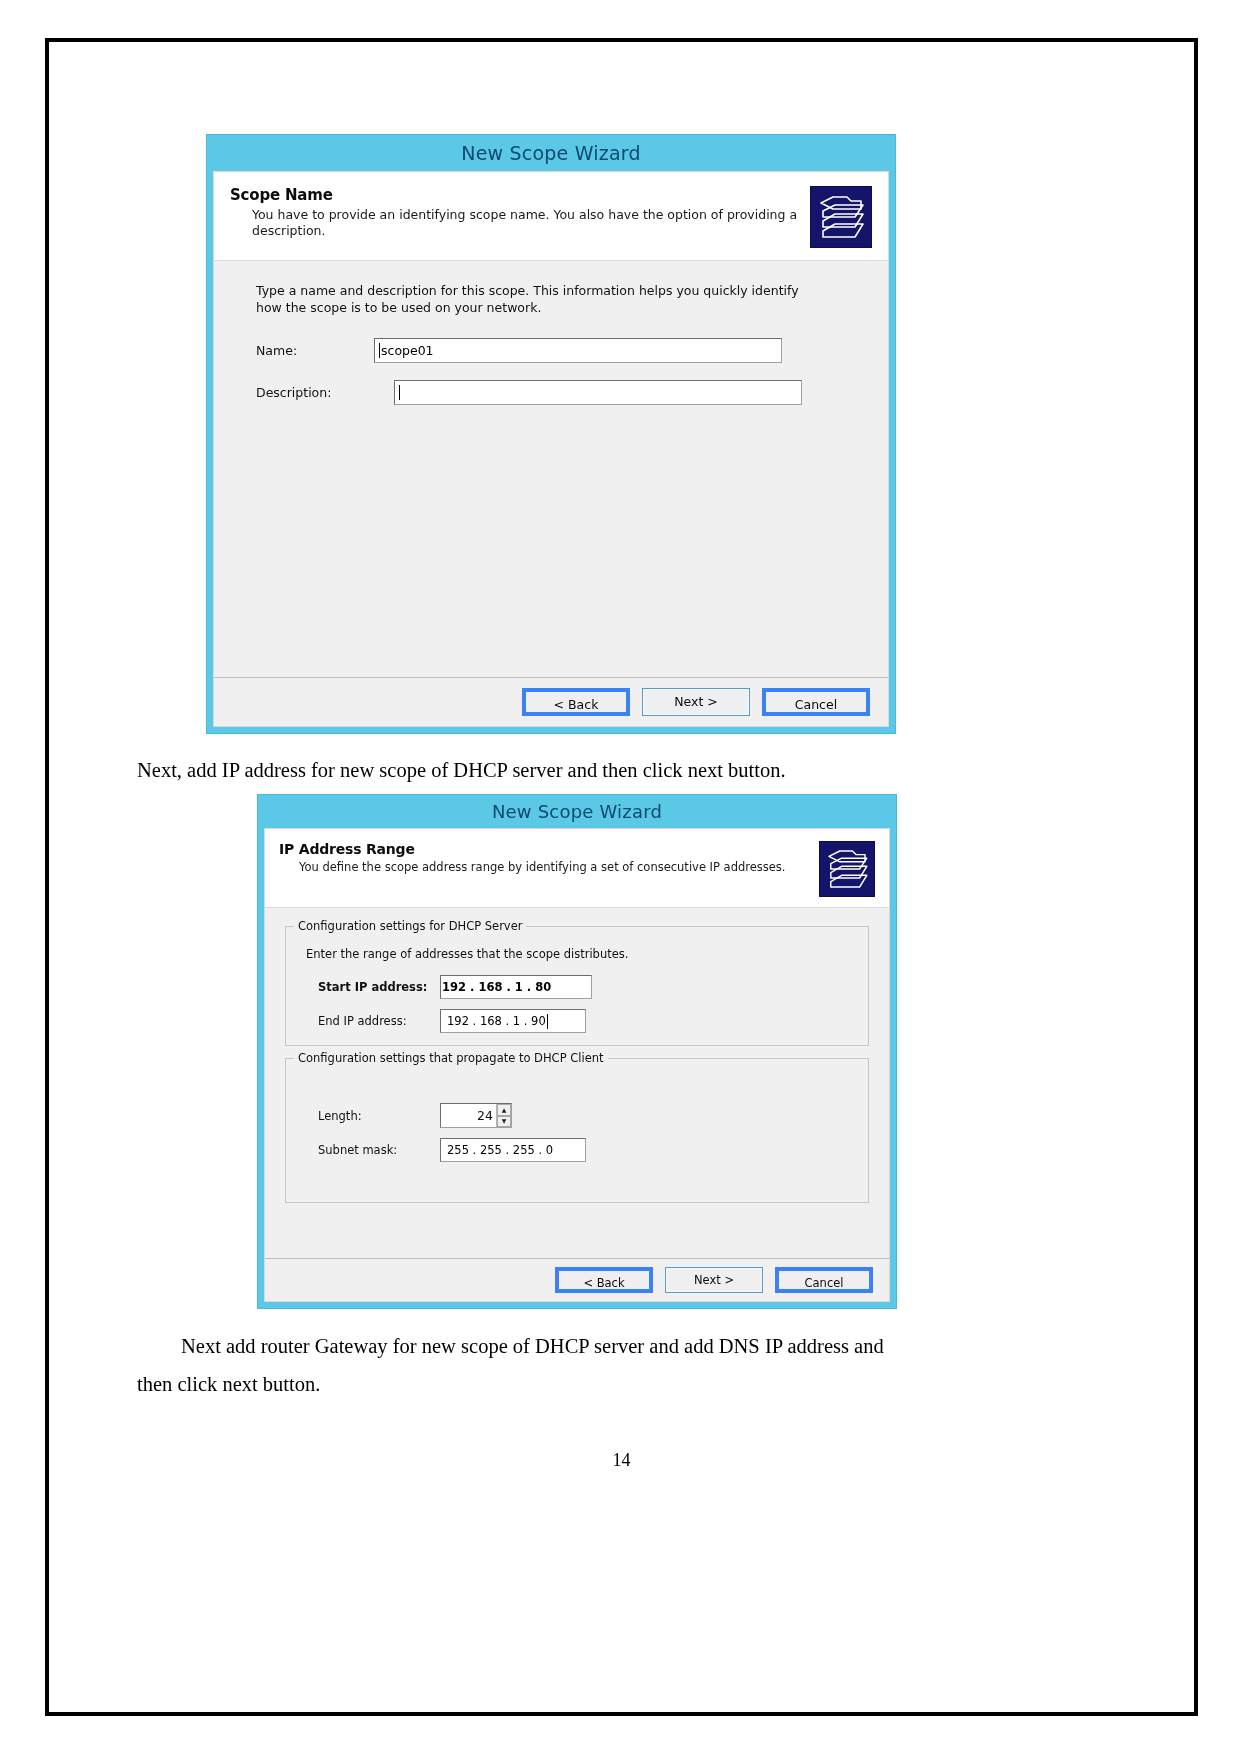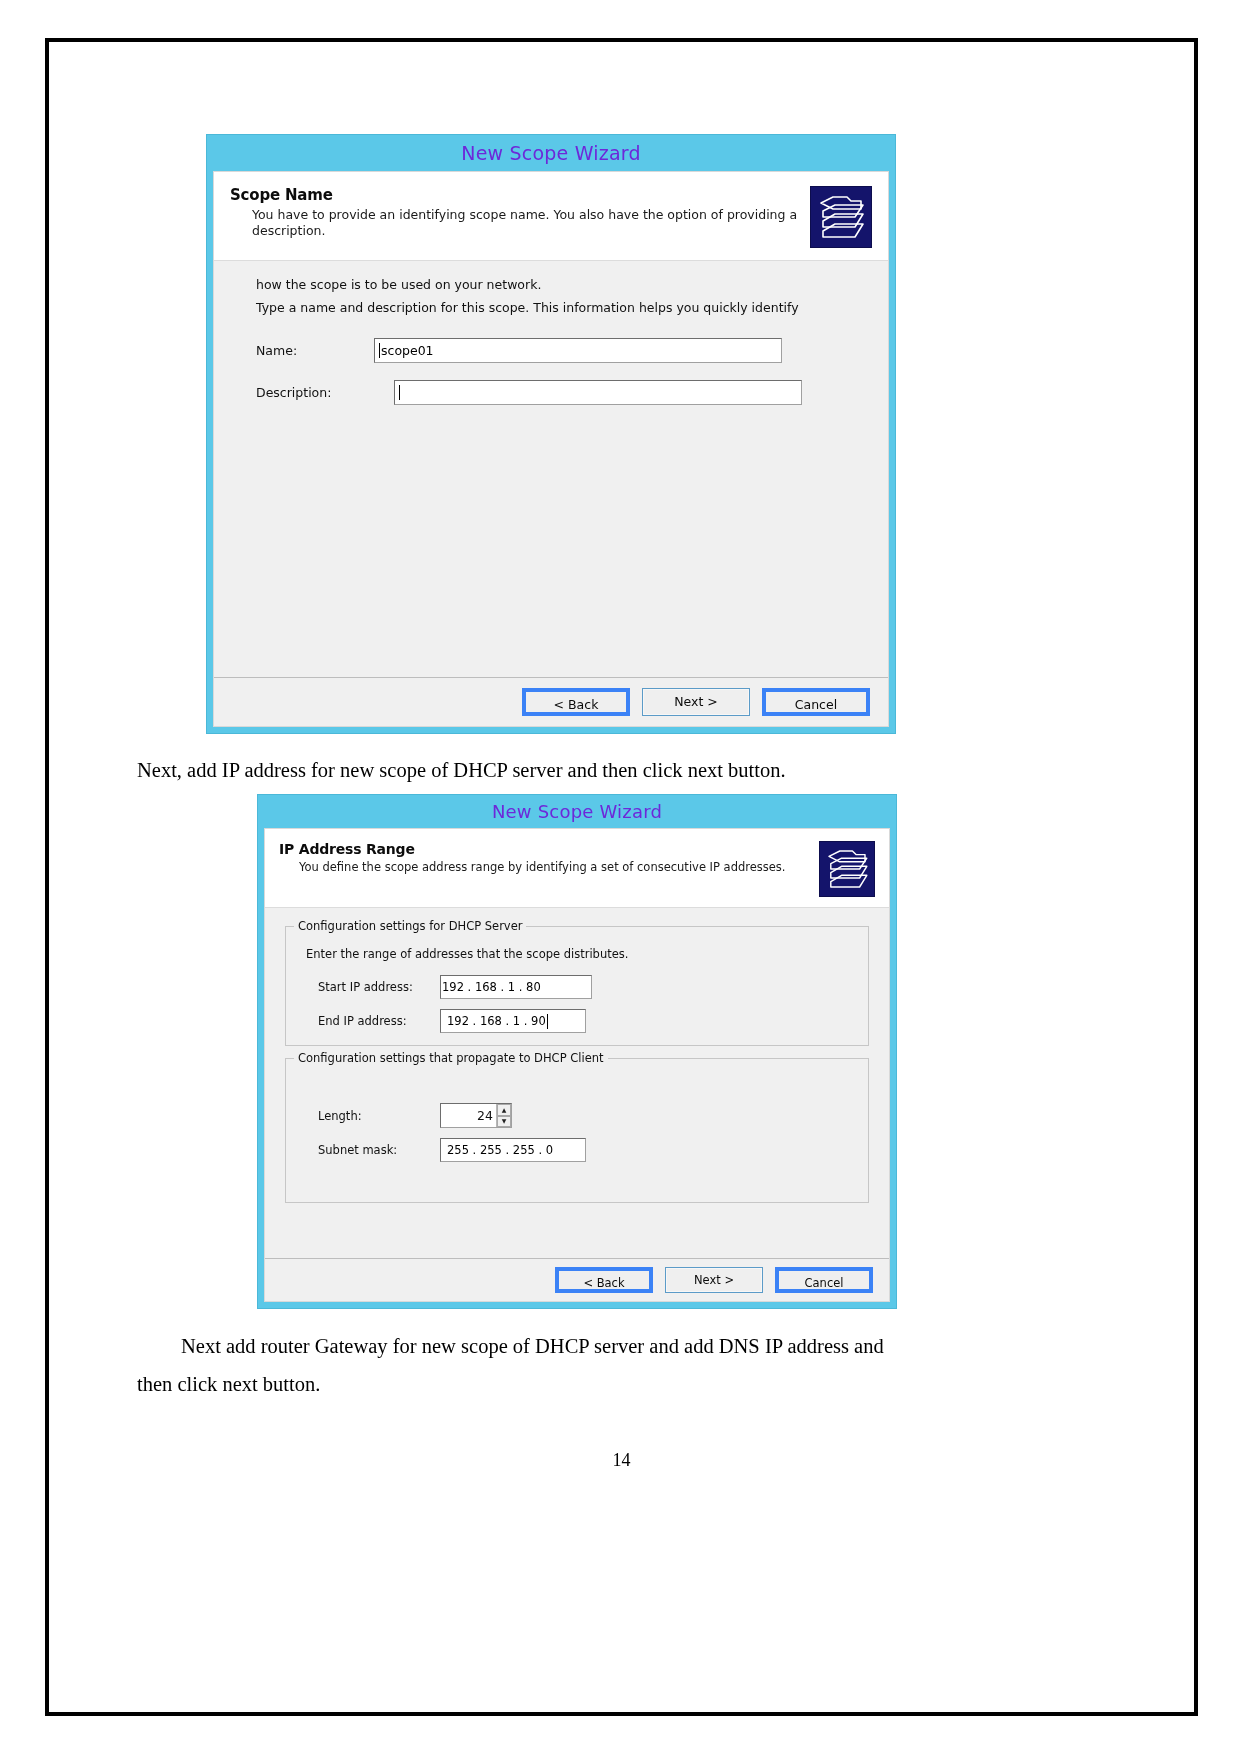--- a/index.html
+++ b/index.html
@@ -30,21 +30,21 @@
   .wizard {
     position:absolute;
     background:#5bc8e8;
     border:1px solid #4bb8d8;
     box-shadow:0 0 0 0 rgba(0,0,0,0);
   }
   .wz-title {
     height:36px;
     line-height:36px;
     text-align:center;
-    color:#6d28d9;
+    color:#0c4a6e;
     font-family:"DejaVu Sans", sans-serif;
     font-size:19px;
     letter-spacing:0.2px;
   }
   .wz-body {
     background:#f0f0f0;
     margin:0 6px 6px 6px;
     border:1px solid #d9d9d9;
     position:relative;
     height:calc(100% - 42px);
@@ -255,22 +255,22 @@
                 <path d="M10 16 L22 10 L36 10 L40 14 L50 14 L50 22 L22 22 Z"></path>
                 <path d="M12 24 L24 18 L52 18 L44 30 L12 30 Z"></path>
                 <path d="M12 34 L24 27 L52 27 L44 40 L12 40 Z"></path>
                 <path d="M12 44 L24 37 L52 37 L44 50 L12 50 Z"></path>
               </g>
             </svg>
           </div>
         </div>
 
         <div class="wz-content">
+          <div class="wz-intro">Type a name and description for this scope. This information helps you quickly identify</div>
           <div class="wz-intro" style="margin-top:0;">how the scope is to be used on your network.</div>
-          <div class="wz-intro">Type a name and description for this scope. This information helps you quickly identify</div>
 
           <div class="frow" style="margin-top:22px;">
             <div class="flabel" style="width:118px; margin-left:22px;">Name:</div>
             <div class="textbox" style="width:408px;">
               <span class="caret"></span>
               <span>scope01</span>
             </div>
           </div>
 
           <div class="frow" style="margin-top:17px;gap:20px;">
@@ -318,21 +318,21 @@
           </div>
         </div>
 
         <div class="wz-content" style="padding:18px 20px 0 20px; font-size:11.5px;">
 
           <div class="groupbox">
             <div class="gb-title" style="font-size:11.5px;">Configuration settings for DHCP Server</div>
 
             <div style="margin:2px 0 0 6px;">Enter the range of addresses that the scope distributes.</div>
 
-            <div class="frow" style="margin-top:14px;">
+            <div class="frow" style="margin-top:14px;font-weight:bold;">
               <div class="flabel" style="width:122px; margin-left:18px; font-size:11.5px;">Start IP address:</div>
               <div class="textbox" style="width:152px; height:24px; font-size:11.5px; padding-left:1px;">
                 <span>192 . 168 .  1  .  80</span>
               </div>
             </div>
 
             <div class="frow" style="margin-top:10px;">
               <div class="flabel" style="width:122px; margin-left:18px; font-size:11.5px;">End IP address:</div>
               <div class="textbox" style="width:146px; height:24px; font-size:11.5px; padding-left:6px;">
                 <span>192 . 168 .  1  .  90</span>

